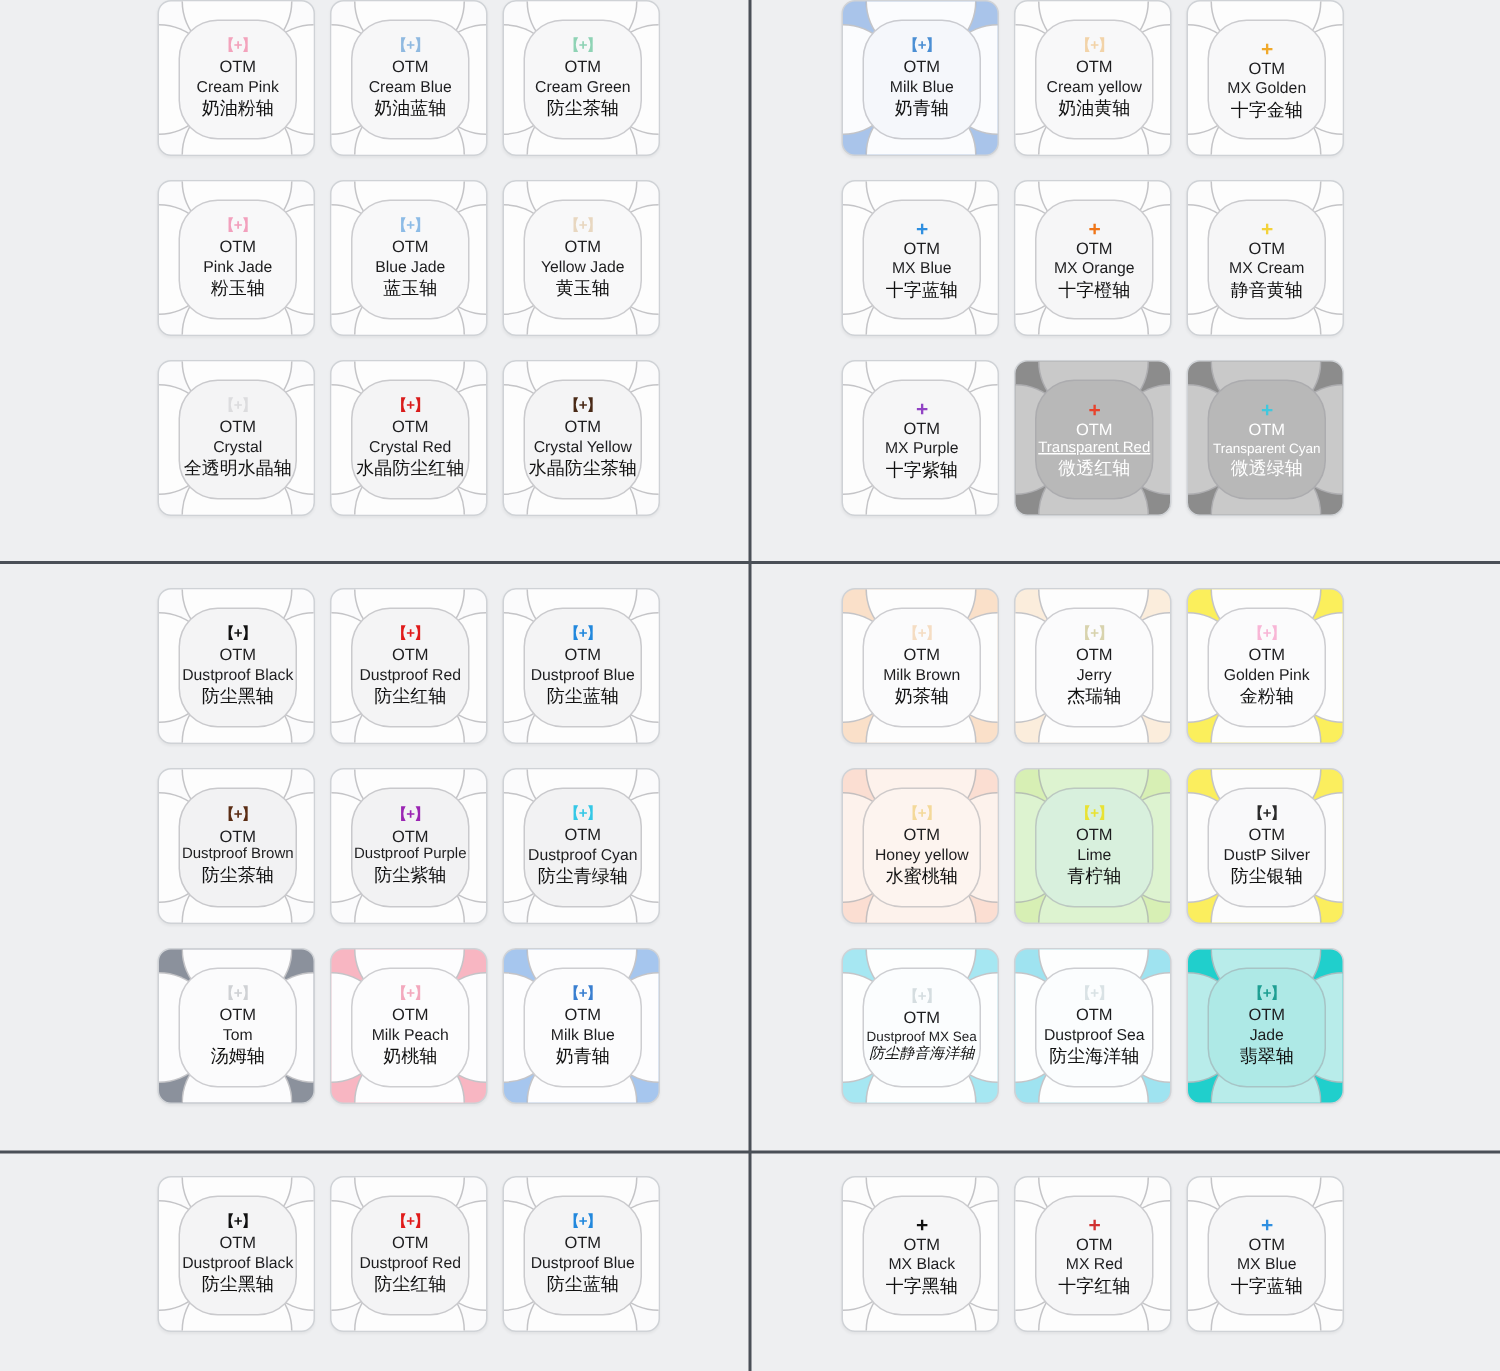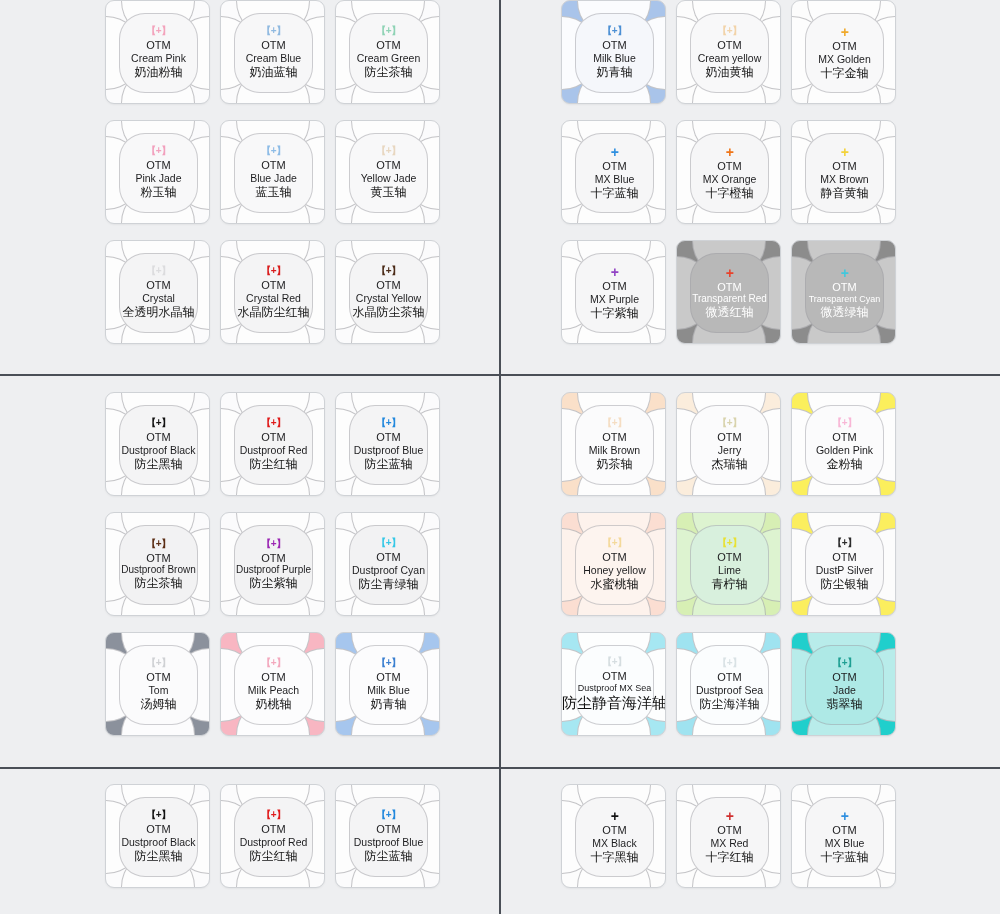--- a/index.html
+++ b/index.html
@@ -306,21 +306,21 @@
       <div class="switch" style="background: rgb(252, 252, 252);">
         <div class="petals">
           <i class="p1" style="--petal: #fdfdfd;"></i>
           <i class="p2" style="--petal: #fdfdfd;"></i>
           <i class="p3" style="--petal: #fdfdfd;"></i>
           <i class="p4" style="--petal: #fdfdfd;"></i>
         </div>
         <div class="face" style="--face: #f6f6f7;">
           <div class="sym mx" style="color: rgb(243, 210, 58);">+</div>
           <div class="brand">OTM</div>
-          <div class="en">MX Brown</div>
+          <div class="en">MX Cream</div>
           <div class="cn">静音黄轴</div>
         </div>
       </div>
       <div class="switch" style="background: rgb(252, 252, 252);">
         <div class="petals">
           <i class="p1" style="--petal: #fdfdfd;"></i>
           <i class="p2" style="--petal: #fdfdfd;"></i>
           <i class="p3" style="--petal: #fdfdfd;"></i>
           <i class="p4" style="--petal: #fdfdfd;"></i>
         </div>
@@ -334,21 +334,21 @@
       <div class="switch onDark" style="background: rgb(140, 140, 140);">
         <div class="petals">
           <i class="p1" style="--petal: #c9c9c9;"></i>
           <i class="p2" style="--petal: #c9c9c9;"></i>
           <i class="p3" style="--petal: #c9c9c9;"></i>
           <i class="p4" style="--petal: #c9c9c9;"></i>
         </div>
         <div class="face" style="--face: #b8b8b8;">
           <div class="sym mx" style="color: rgb(232, 66, 43);">+</div>
           <div class="brand">OTM</div>
-          <div class="en" style="font-size: 10px;">Transparent Red</div>
+          <div class="en" style="font-size: 10px; text-decoration: underline;">Transparent Red</div>
           <div class="cn">微透红轴</div>
         </div>
       </div>
       <div class="switch onDark" style="background: rgb(140, 140, 140);">
         <div class="petals">
           <i class="p1" style="--petal: #c9c9c9;"></i>
           <i class="p2" style="--petal: #c9c9c9;"></i>
           <i class="p3" style="--petal: #c9c9c9;"></i>
           <i class="p4" style="--petal: #c9c9c9;"></i>
         </div>
@@ -577,21 +577,21 @@
         <div class="petals">
           <i class="p1" style="--petal: #fdfefe;"></i>
           <i class="p2" style="--petal: #fdfefe;"></i>
           <i class="p3" style="--petal: #fdfefe;"></i>
           <i class="p4" style="--petal: #fdfefe;"></i>
         </div>
         <div class="face" style="--face: #fbfdfe;">
           <div class="sym" style="color: rgb(213, 221, 224);">【+】</div>
           <div class="brand">OTM</div>
           <div class="en" style="font-size: 9px;">Dustproof MX Sea</div>
-          <div class="cn" style="font-size: 15px;">防尘静音海洋轴</div>
+          <div class="cn" style="font-size: 10px; font-style: italic;">防尘静音海洋轴</div>
         </div>
       </div>
       <div class="switch" style="background: rgb(159, 227, 240);">
         <div class="petals">
           <i class="p1" style="--petal: #fdfefe;"></i>
           <i class="p2" style="--petal: #fdfefe;"></i>
           <i class="p3" style="--petal: #fdfefe;"></i>
           <i class="p4" style="--petal: #fdfefe;"></i>
         </div>
         <div class="face" style="--face: #fbfdfe;">

